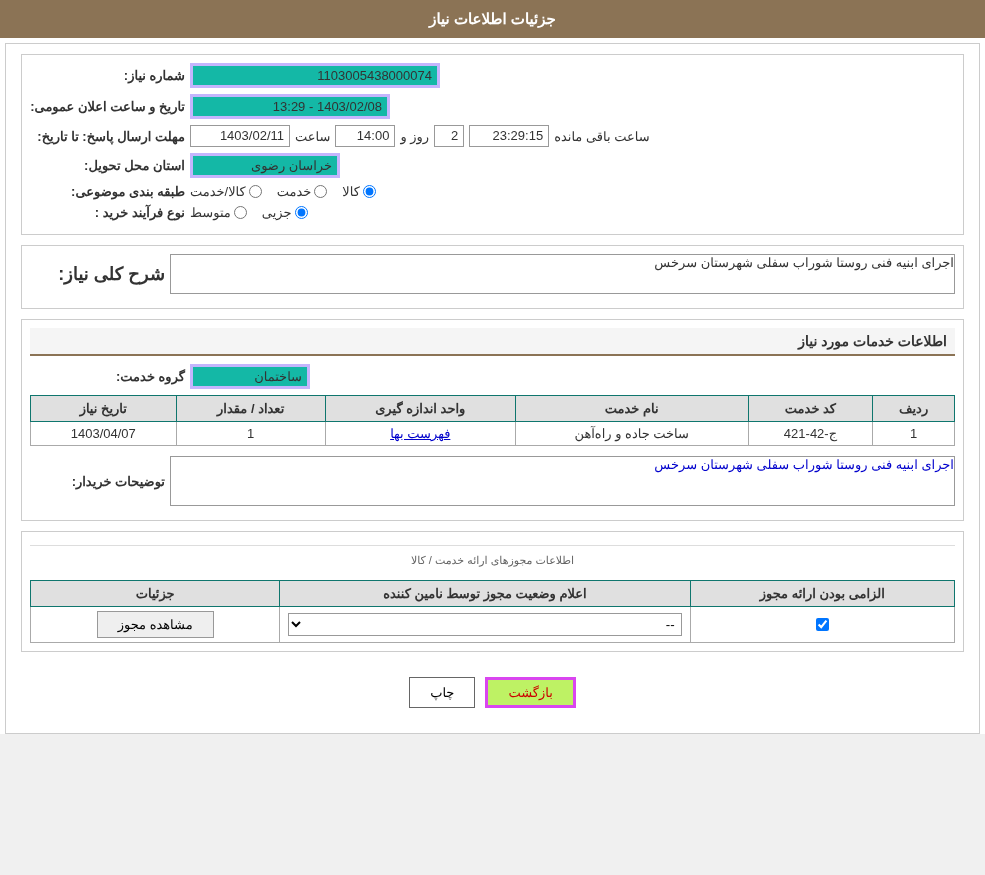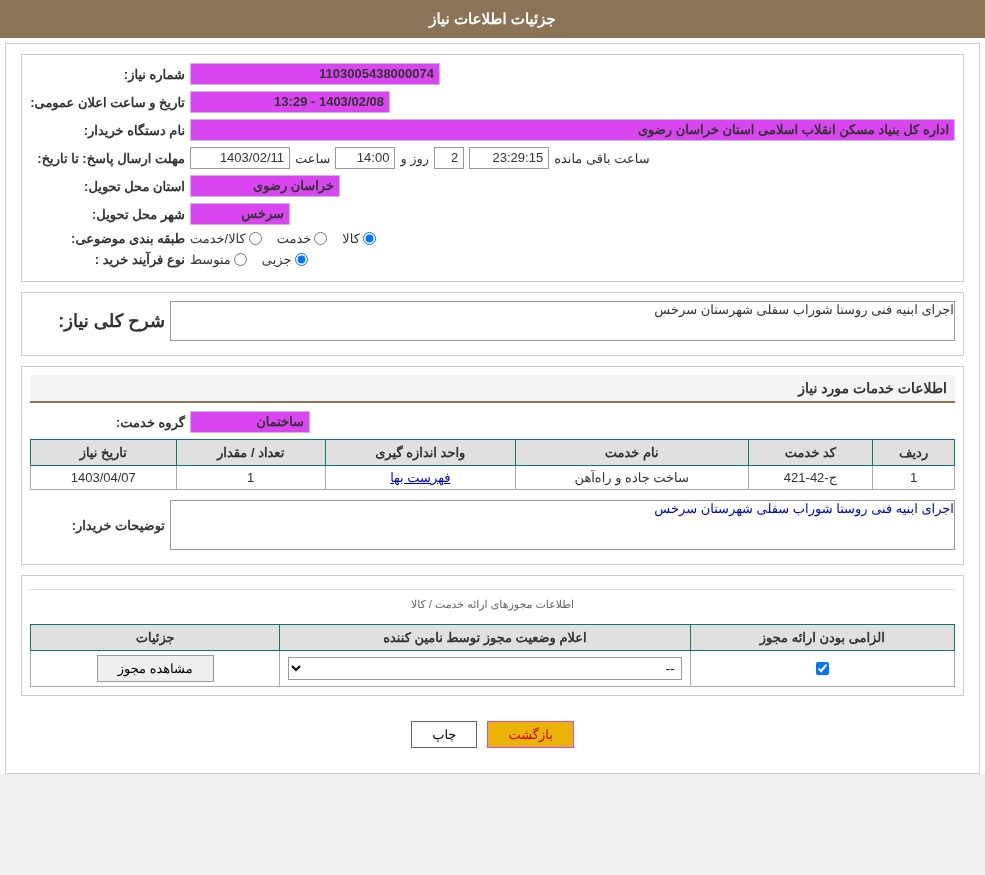--- a/index.html
+++ b/index.html
@@ -41,26 +41,25 @@
     }
     .info-label {
       font-weight: bold;
       color: #333;
       min-width: 160px;
       text-align: right;
       padding-right: 5px;
       flex-shrink: 0;
     }
     .input-box {
-      border: 1px solid #c4b5fd;
-      background: #d946ef;
+      border: 3px solid #c4b5fd;
+      background: #14b8a6;
       padding: 2px 5px;
       min-height: 22px;
       display: inline-block;
-      font-weight: bold;
     }
     .link-blue {
       color: #0000cc;
       text-decoration: underline;
       cursor: pointer;
     }
     .date-time-row {
       display: flex;
       align-items: center;
       flex-direction: row-reverse;
@@ -130,22 +129,22 @@
       border: 1px solid #999;
       cursor: pointer;
       font-size: 13px;
       font-family: Tahoma, Arial, sans-serif;
     }
     .btn-print {
       background: #fff;
       border: 1px solid #666;
     }
     .btn-back {
-      background: #eab308;
-      border: 1px solid #d946ef;
+      background: #bef264;
+      border: 3px solid #d946ef;
       color: #cc0000;
     }
     .checkbox-item {
       display: flex;
       justify-content: center;
     }
     .select-box {
       border: 1px solid #999;
       background: #fff;
       padding: 2px;
@@ -181,48 +180,40 @@
       <div class="info-row">
         <span class="info-label">شماره نیاز:</span>
         <div class="input-box" style="min-width:250px;">1103005438000074</div>
       </div>
 
       <div class="info-row">
         <span class="info-label">تاریخ و ساعت اعلان عمومی:</span>
         <div class="input-box" style="min-width:200px;">1403/02/08 - 13:29</div>
       </div>
 
-      <div class="info-row">
-        <span class="info-label">نام دستگاه خریدار:</span>
-        <div class="input-box" style="flex:1;">اداره کل بنیاد مسکن انقلاب اسلامی استان خراسان رضوی</div>
-      </div>
 
 
       <div class="info-row">
         <span class="info-label">مهلت ارسال پاسخ: تا تاریخ:</span>
         <div class="date-time-row" style="flex:1;">
           <div class="small-box" style="min-width:100px;">1403/02/11</div>
           <span>ساعت</span>
           <div class="small-box" style="min-width:60px;">14:00</div>
           <span>روز و</span>
           <div class="small-box" style="min-width:30px;">2</div>
           <div class="small-box" style="min-width:80px;">23:29:15</div>
           <span>ساعت باقی مانده</span>
         </div>
       </div>
 
       <div class="info-row">
         <span class="info-label">استان محل تحویل:</span>
         <div class="input-box" style="min-width:150px;">خراسان رضوی</div>
       </div>
 
-      <div class="info-row">
-        <span class="info-label">شهر محل تحویل:</span>
-        <div class="input-box" style="min-width:100px;">سرخس</div>
-      </div>
 
       <div class="info-row">
         <span class="info-label">طبقه بندی موضوعی:</span>
         <div class="radio-group">
           <div class="radio-item">
             <span>کالا/خدمت</span>
             <input type="radio" name="tabaqe" style="">
           </div>
           <div class="radio-item">
             <span>خدمت</span>

